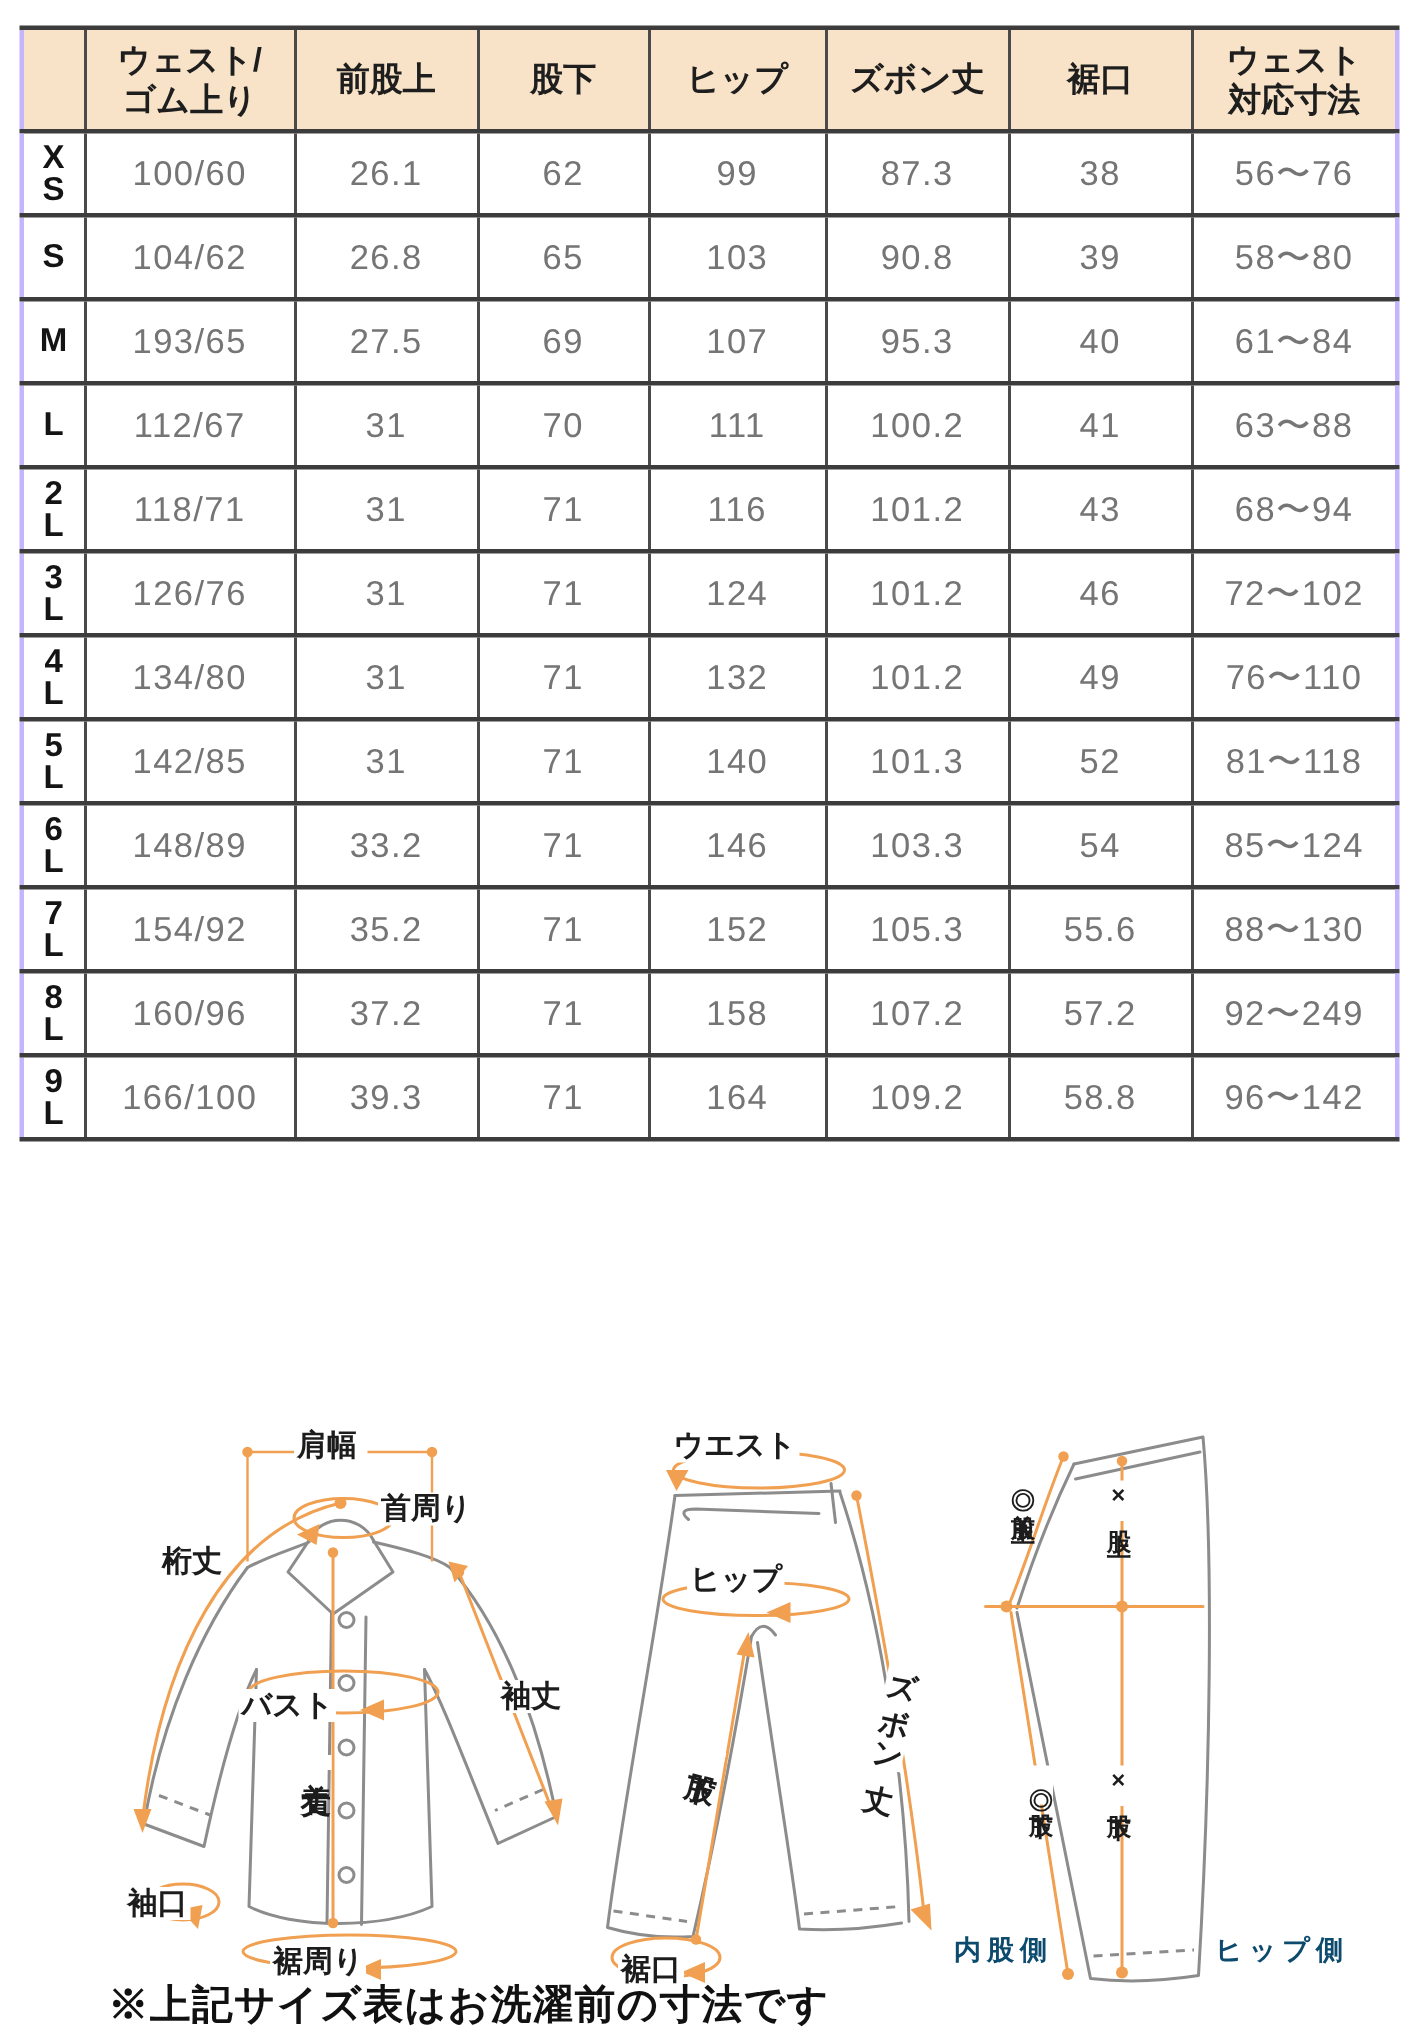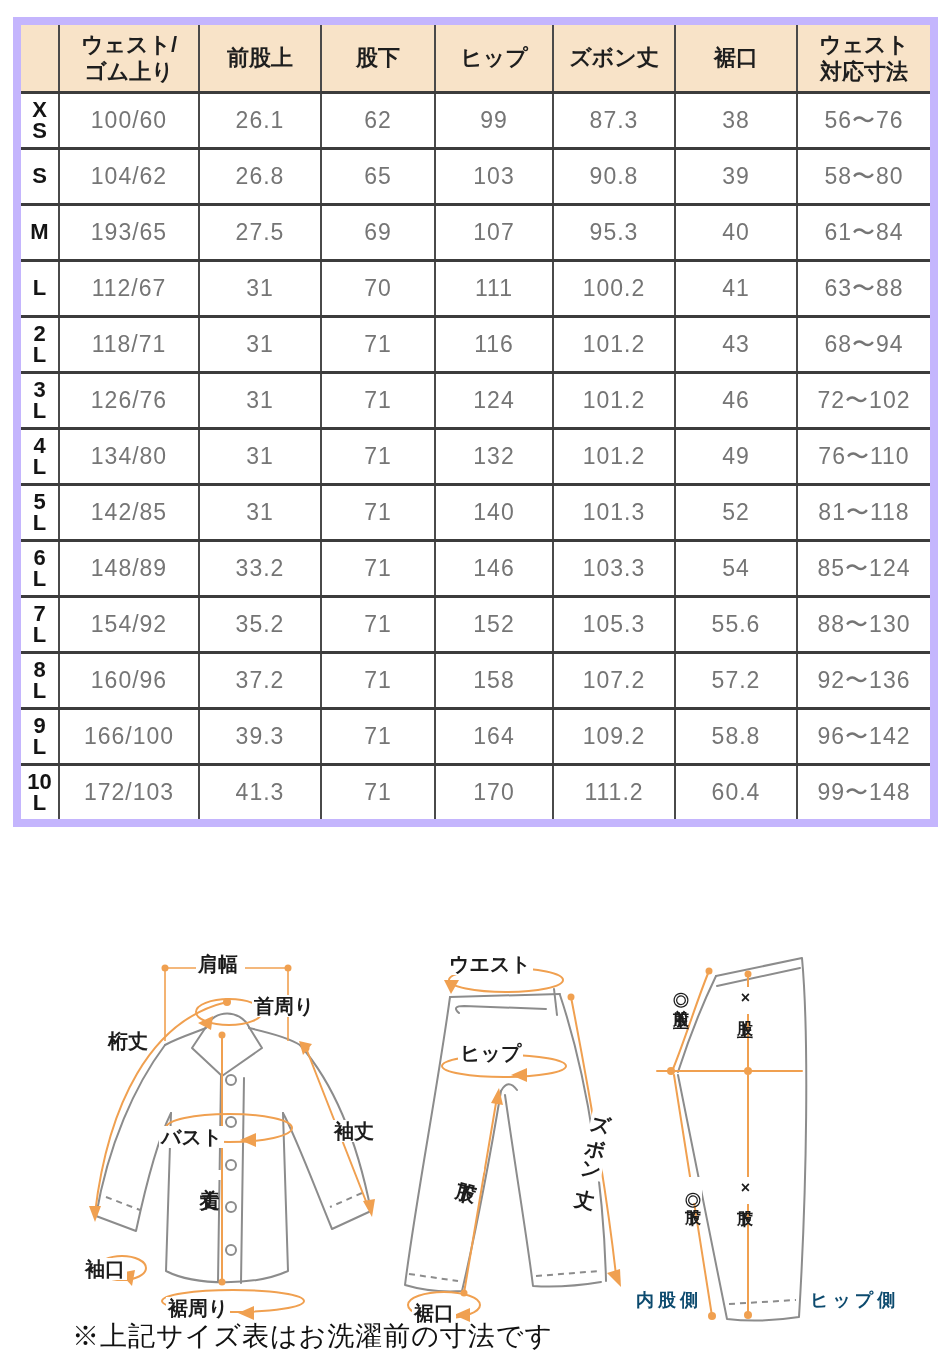--- a/index.html
+++ b/index.html
@@ -7,21 +7,21 @@
     width:940px; height:1360px; background:#ffffff; overflow:hidden;
     font-family:"Liberation Sans", sans-serif;
     position:relative;
   }
   .page { position:absolute; inset:0; }
 
   
   table.size-table {
     position:absolute; left:13px; top:17px;
     width:917px; border-collapse:collapse; table-layout:fixed;
-    border:8px solid #c4b5fd;
+    border:3px solid #c4b5fd;
   }
   col.c0{width:42px} col.c1{width:140px} col.c2{width:122px} col.c3{width:114px}
   col.c4{width:118px} col.c5{width:122px} col.c6{width:122px} col.c7{width:137px}
   .size-table th, .size-table td {
     border:2px solid #4a4a4a;
     border-top:3px solid #3c3c3c; border-bottom:3px solid #3c3c3c;
     text-align:center; vertical-align:middle; padding:0;
     white-space:pre-line;
   }
   .size-table thead th {
@@ -49,21 +49,21 @@
     white-space:nowrap;
   }
   .dlv { writing-mode:vertical-rl; text-orientation:upright; letter-spacing:3px; padding:2px 1px; }
   .small { font-size:16px; letter-spacing:2px; }
   .gray { color:#0c4a6e; font-size:18px; letter-spacing:4px; background:transparent; }
   .rot12 { transform:rotate(12deg); transform-origin:top left; }
   .rot15 { transform:rotate(15deg); transform-origin:top left; }
 
   .note {
     position:absolute; left:72px; top:1318px;
-    font-size:27px; font-weight:normal; color:#111111; letter-spacing:1px;text-align:right;
+    font-size:27px; font-weight:bold; color:#111111; letter-spacing:1px;text-align:right;
   }
 </style>
 </head>
 <body>
 
 <div class="page">
 
   <table class="size-table">
     <colgroup>
       <col class="c0">
@@ -199,43 +199,32 @@
         </tr>
         <tr>
           <td class="size">8
 L</td>
           <td>160/96</td>
           <td>37.2</td>
           <td>71</td>
           <td>158</td>
           <td>107.2</td>
           <td>57.2</td>
-          <td>92〜136</td>
+          <td>92〜249</td>
         </tr>
         <tr>
           <td class="size">9
 L</td>
           <td>166/100</td>
           <td>39.3</td>
           <td>71</td>
           <td>164</td>
           <td>109.2</td>
           <td>58.8</td>
           <td>96〜142</td>
-        </tr>
-        <tr>
-          <td class="size">10
-L</td>
-          <td>172/103</td>
-          <td>41.3</td>
-          <td>71</td>
-          <td>170</td>
-          <td>111.2</td>
-          <td>60.4</td>
-          <td>99〜148</td>
         </tr>
       </tbody>
   </table>
 
   <div class="diagrams">
     <svg width="940" height="415" viewBox="0 0 940 415">
 
       <g>
         <path class="g" d="M165,100 C180,92 197,87 206,83"></path>
         <path class="g" d="M249,83 C271,88 290,93 300,100"></path>
@@ -328,21 +317,21 @@
       </g>
     </svg>
 
     <div class="dl" style="left:196px; top:8px">肩幅</div>
     <div class="dl" style="left:252px; top:50px">首周り</div>
     <div class="dl" style="left:106px; top:85px">桁丈</div>
     <div class="dl" style="left:332px; top:175px">袖丈</div>
     <div class="dl" style="left:159px; top:181px">バスト</div>
     <div class="dl dlv" style="left:199px; top:225px">着丈</div>
     <div class="dl" style="left:83px; top:313px">袖口</div>
-    <div class="dl" style="left:166px; top:352px">裾周り</div>
+    <div class="dl" style="left:180px; top:352px">裾周り</div>
 
     <div class="dl" style="left:447px; top:8px">ウエスト</div>
     <div class="dl" style="left:458px; top:97px">ヒップ</div>
     <div class="dl dlv rot12" style="left:596px; top:150px">ズボン丈</div>
     <div class="dl dlv rot15" style="left:463px; top:218px">股下</div>
     <div class="dl" style="left:412px; top:357px">裾口</div>
 
     <div class="dl dlv small" style="left:672px; top:32px">◎前股上</div>
     <div class="dl dlv small" style="left:736px; top:42px">×股上</div>
     <div class="dl dlv small" style="left:684px; top:232px">◎股下</div>

